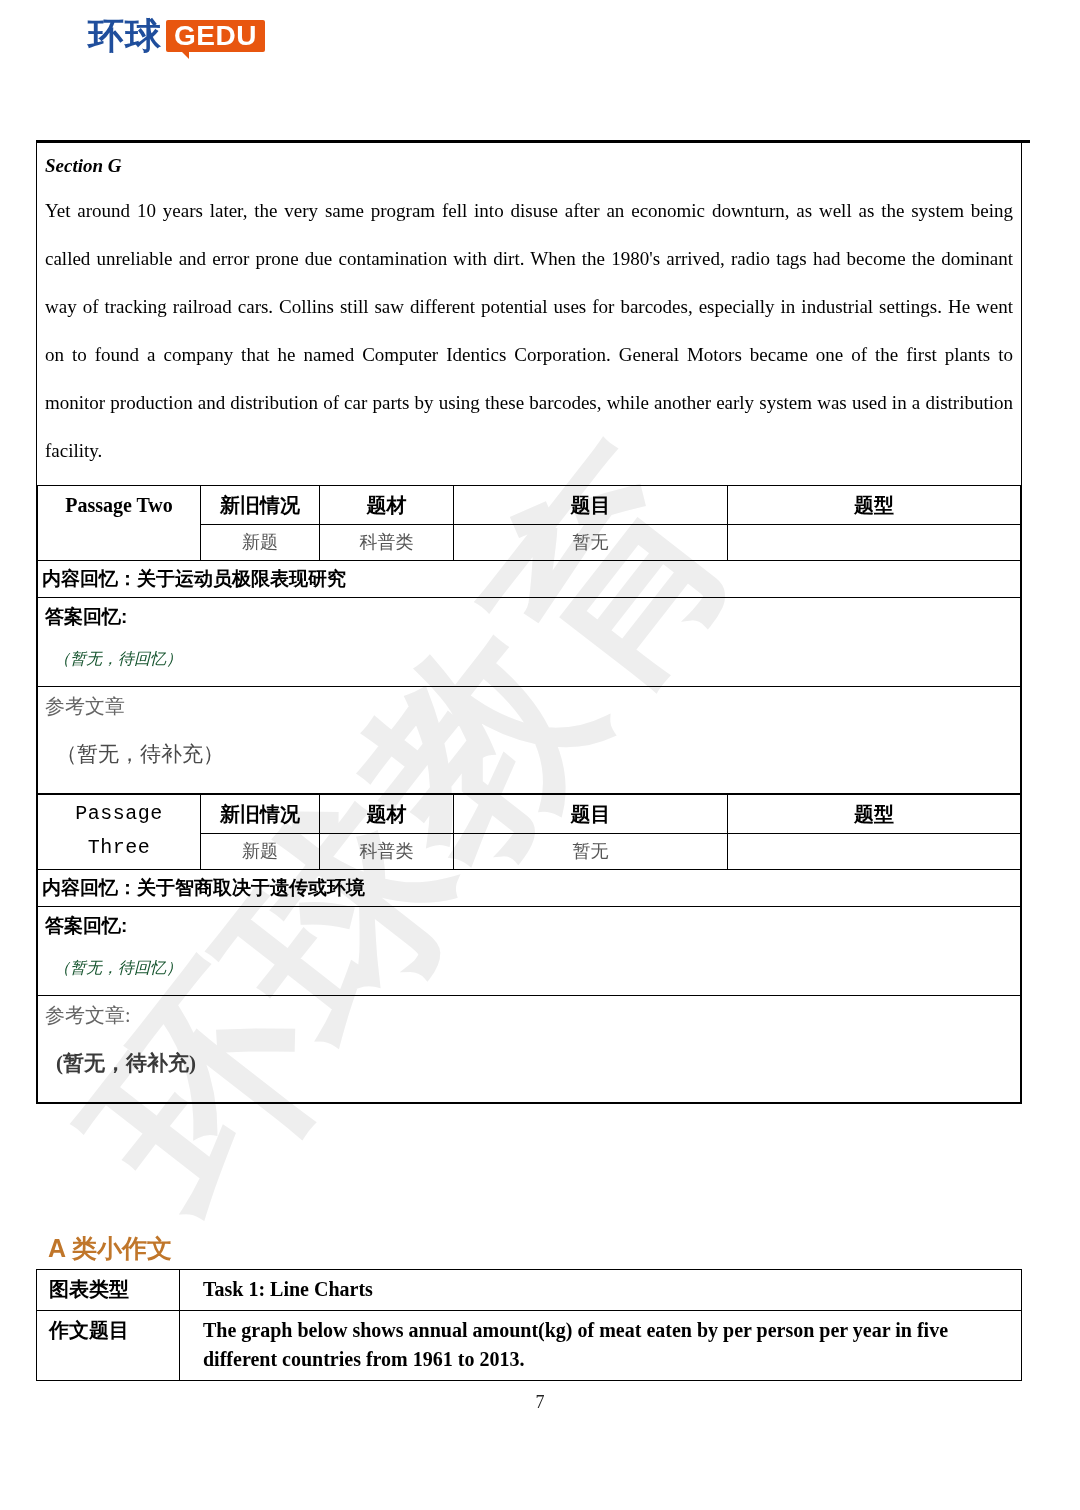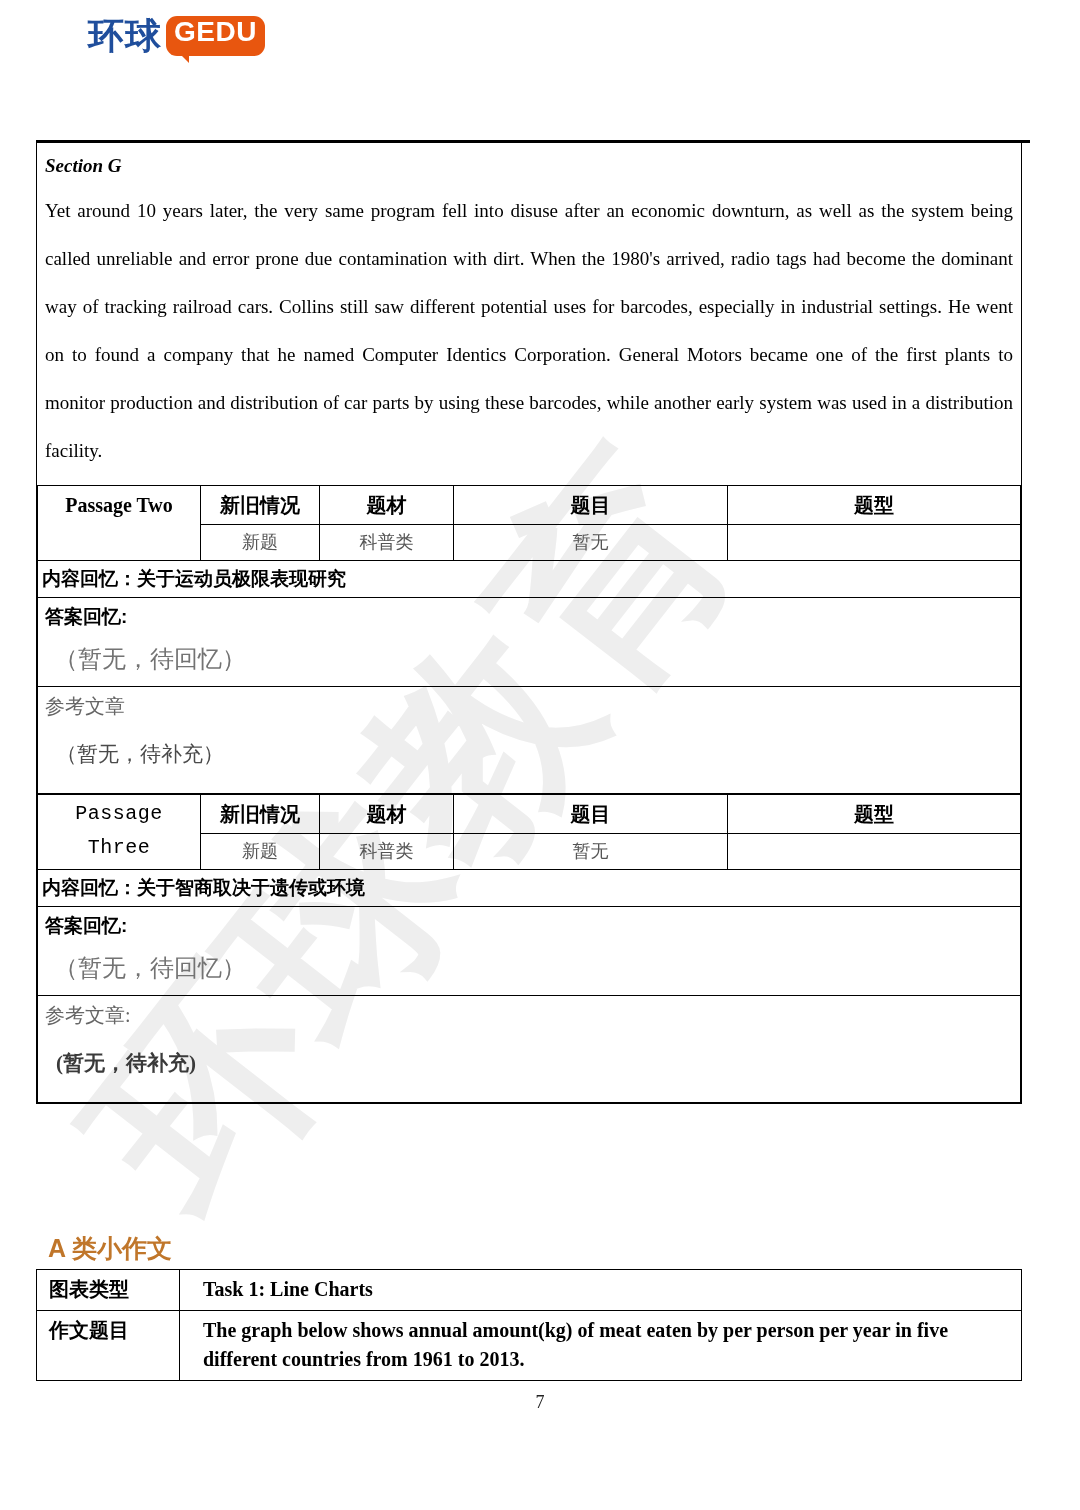--- a/index.html
+++ b/index.html
@@ -63,22 +63,22 @@
     letter-spacing: 1px;
     line-height: 40px;
   }
   .logo-badge {
     background: #E8560F;
     color: #ffffff;
     font-family: "Liberation Sans", "DejaVu Sans", sans-serif;
     font-weight: bold;
     font-size: 28px;
     letter-spacing: 0.5px;
-    padding: 2px 8px 10px 8px;
-    border-radius: 11px;
+    padding: 2px 8px 2px 8px;
+    border-radius: 2px;
     margin-left: 4px;
     position: relative;
   }
   .logo-badge::after {
     content: "";
     position: absolute;
     left: 14px;
     bottom: -7px;
     width: 0; height: 0;
     border-left: 9px solid transparent;
@@ -200,24 +200,25 @@
   }
   .row-ans-label {
     font-family: "Liberation Sans", "DejaVu Sans", sans-serif;
     font-weight: bold;
     font-size: 19px;
     line-height: 34px;
     padding-left: 3px;
   }
   .row-ans-body {
     font-family: "Liberation Sans", "DejaVu Sans", sans-serif;
-    font-size: 24px;
+    font-size: 16px;
     line-height: 50px;
     padding-left: 12px;
-    color: #737373;
+    color: #14532d;
+    font-style: italic;
   }
   .row-ref-label {
     font-family: "Liberation Serif", "DejaVu Serif", serif;
     font-size: 20px;
     line-height: 34px;
     color: #666666;
     padding-left: 3px;
   }
   .row-ref-label-b {
     font-family: Liberation Serif, serif;

